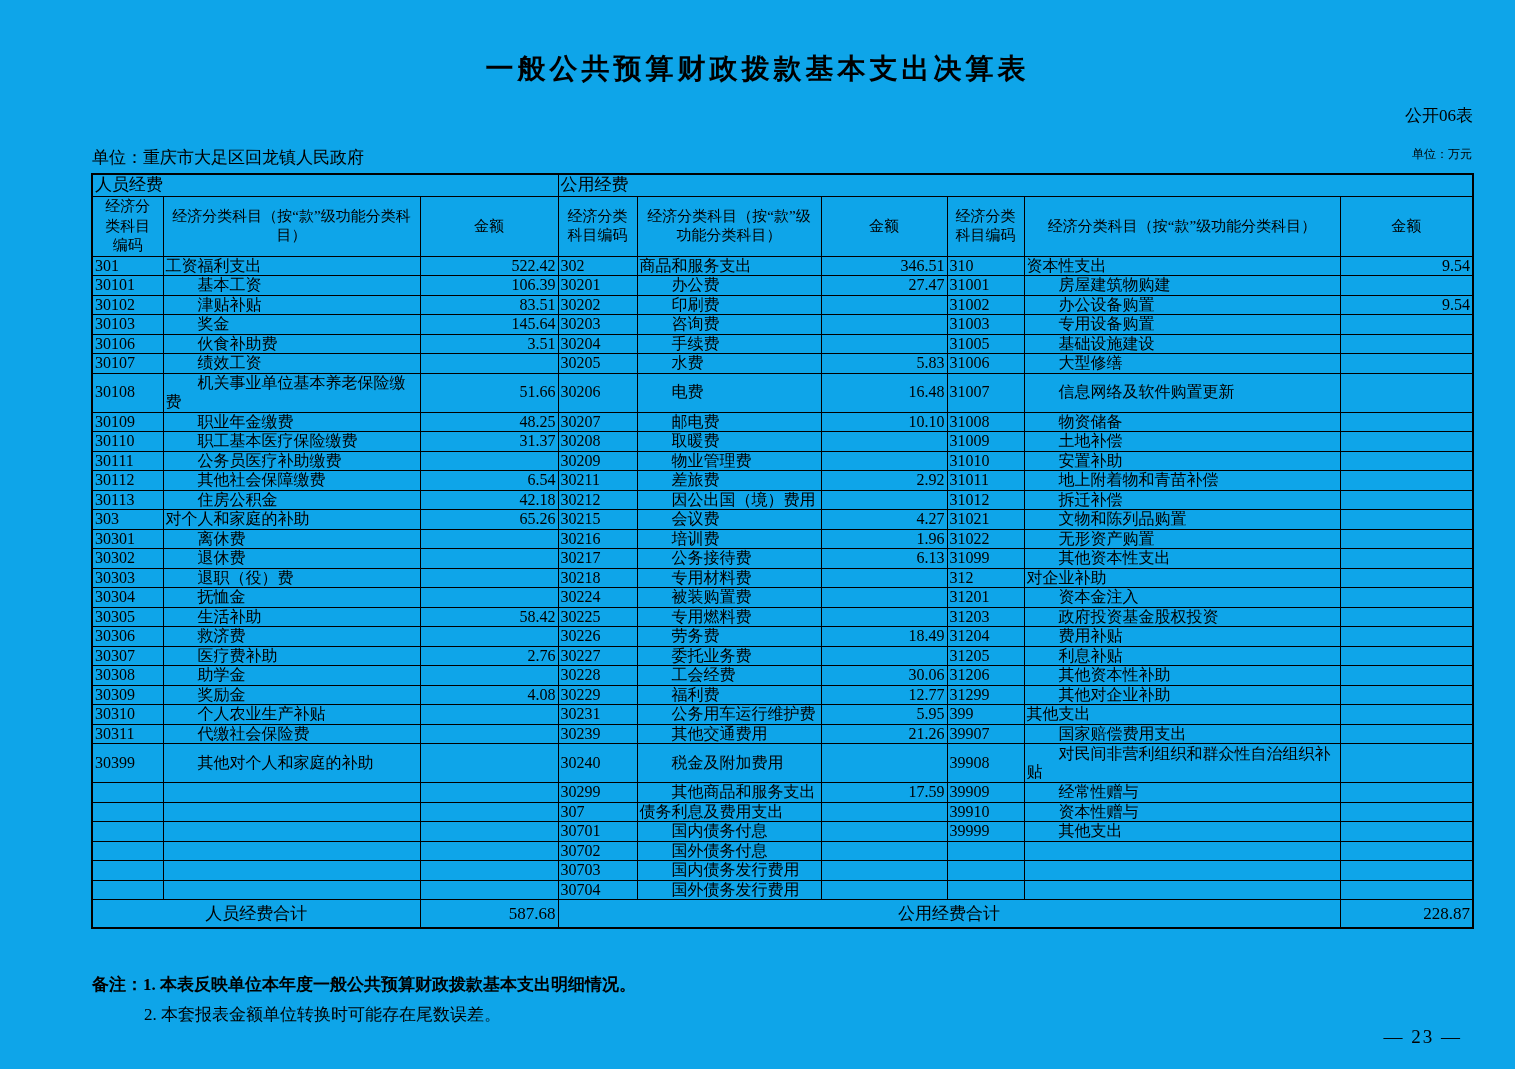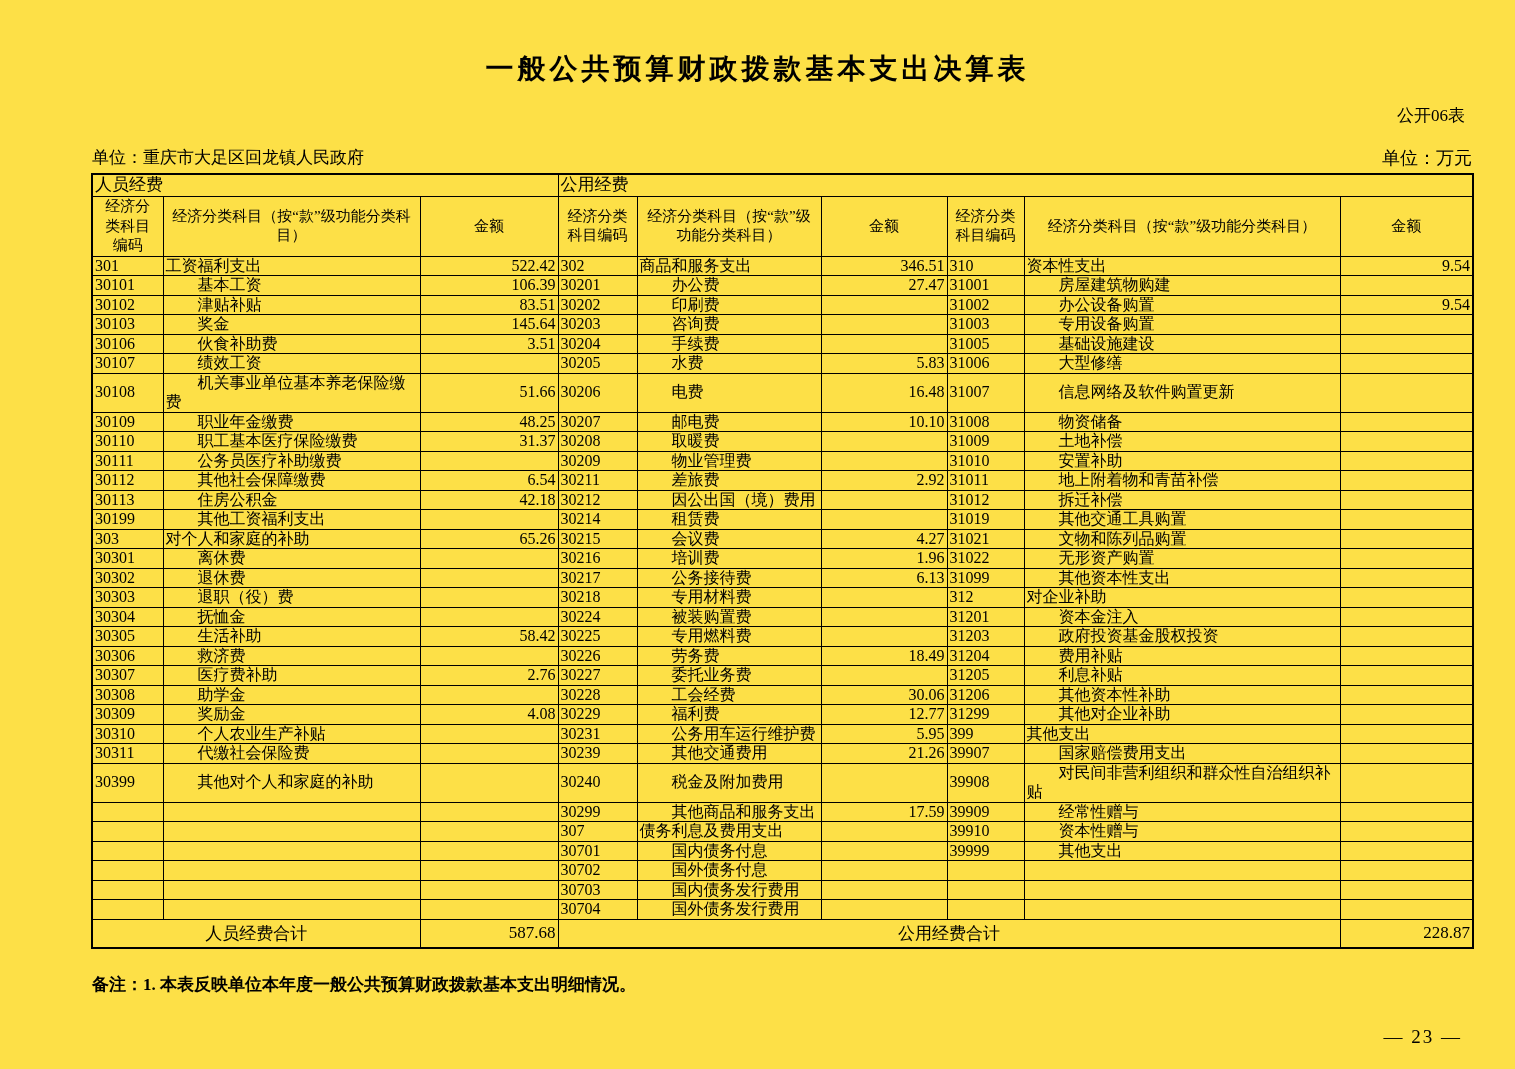--- a/index.html
+++ b/index.html
@@ -1,31 +1,31 @@
 <!DOCTYPE html>
 <html><head>
 <meta charset="utf-8">
 <style>
   html,body { margin:0; padding:0; background:#e8e8e8; }
   .page {
     position:relative;
     width:1515px; height:1069px;
-    background:#fde047;
+    background:#0ea5e9;
     color:#000;
     font-family:"Liberation Serif","DejaVu Serif",serif;
     overflow:hidden;
   }
   .title {
     position:absolute; top:50px; left:0; width:100%;
     text-align:center;
     font-size:28px; font-weight:bold; letter-spacing:4px;
   }
-  .form-label { position:absolute; top:104px; right:50px; font-size:17px; }
+  .form-label { position:absolute; top:104px; right:42px; font-size:17px; }
   .unit-org   { position:absolute; top:146px; left:92px;  font-size:17px; }
-  .unit-currency { position:absolute; top:146px; right:43px; font-size:18px; }
+  .unit-currency { position:absolute; top:146px; right:43px; font-size:12px; }
 
   table.budget {
     position:absolute; top:173px; left:91px;
     width:1381px;
     border-collapse:collapse;
     table-layout:fixed;
     font-size:16px;
     border:2px solid #000;
   }
   table.budget th, table.budget td {
@@ -224,31 +224,20 @@
           <td class="name ind">住房公积金</td>
           <td class="amt">42.18</td>
           <td class="code">30212</td>
           <td class="name ind">因公出国（境）费用</td>
           <td class="amt"></td>
           <td class="code">31012</td>
           <td class="name ind">拆迁补偿</td>
           <td class="amt"></td>
         </tr>
         <tr>
-          <td class="code">30199</td>
-          <td class="name ind">其他工资福利支出</td>
-          <td class="amt"></td>
-          <td class="code">30214</td>
-          <td class="name ind">租赁费</td>
-          <td class="amt"></td>
-          <td class="code">31019</td>
-          <td class="name ind">其他交通工具购置</td>
-          <td class="amt"></td>
-        </tr>
-        <tr>
           <td class="code">303</td>
           <td class="name">对个人和家庭的补助</td>
           <td class="amt">65.26</td>
           <td class="code">30215</td>
           <td class="name ind">会议费</td>
           <td class="amt">4.27</td>
           <td class="code">31021</td>
           <td class="name ind">文物和陈列品购置</td>
           <td class="amt"></td>
         </tr>
@@ -455,15 +444,16 @@
       <tr class="totals-row">
         <td colspan="2" class="tlabel">人员经费合计</td>
         <td class="amt">587.68</td>
         <td colspan="5" class="tlabel">公用经费合计</td>
         <td class="amt">228.87</td>
       </tr>
     </tfoot>
   </table>
 
   <div class="note-line-1">备注：1. 本表反映单位本年度一般公共预算财政拨款基本支出明细情况。</div>
+  <div class="note-line-2">2. 本套报表金额单位转换时可能存在尾数误差。</div>
   <div class="page-number">— 23 —</div>
 
 </div>
 
 </body></html>

